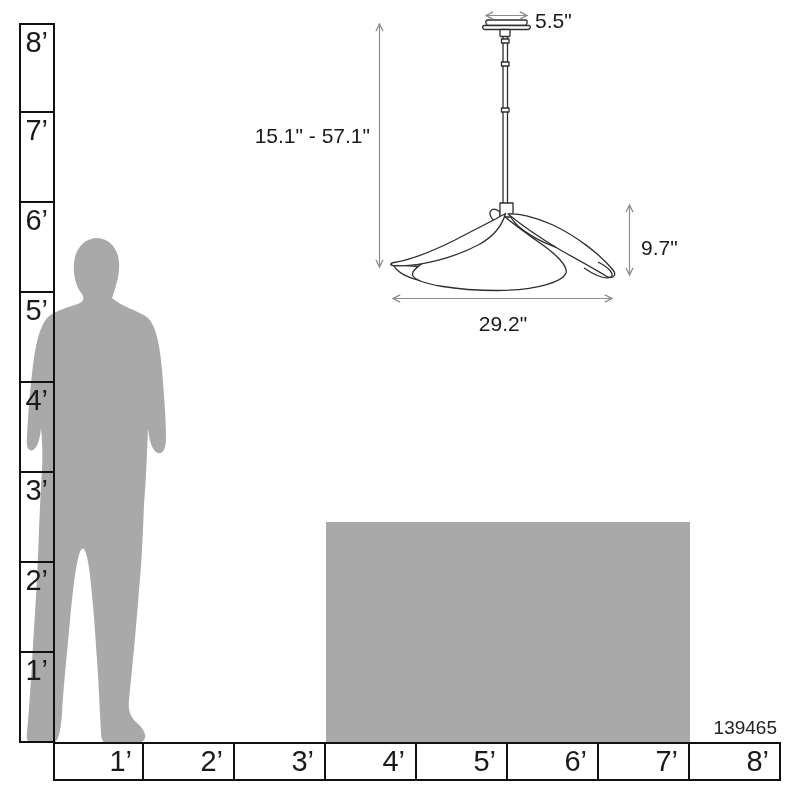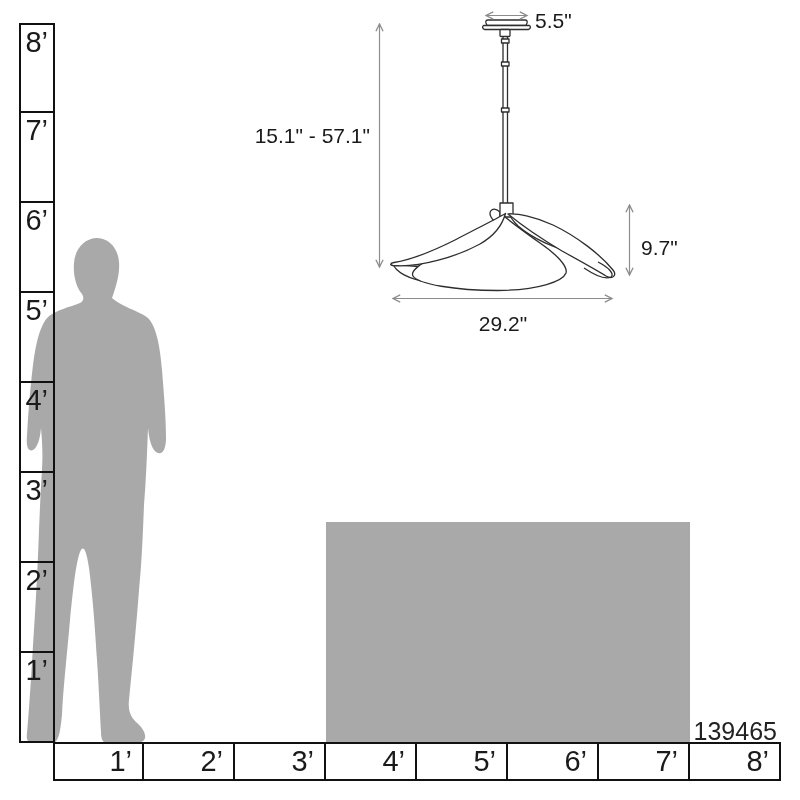--- a/index.html
+++ b/index.html
@@ -21,21 +21,21 @@
   .hcell {
     position:absolute; top:742px; width:91px; height:39px; box-sizing:border-box;
     border:2px solid var(--line,#111); border-left:none; background:transparent; z-index:2;
     display:flex; justify-content:flex-end; align-items:center;
     padding:0 10px 0 0; font-size:29px;
   }
   .hcell.first { border-left:2px solid var(--line,#111); }
 
   
   .dim-label { position:absolute; z-index:3; font-size:21px; color:var(--text,#1a1a1a); white-space:nowrap; }
-  .product-code { position:absolute; z-index:3; left:627px; top:717px; width:150px; text-align:right; font-size:25px; color:#222; }
+  .product-code { position:absolute; z-index:3; left:627px; top:717px; width:150px; text-align:right; font-size:19px; color:#222; }
 </style>
 </head>
 <body>
 
 <div class="stage">
 
   <svg class="art" viewBox="0 0 800 800">
     <defs>
       <marker id="arr-end" markerWidth="9" markerHeight="9" refX="7" refY="4" orient="auto">
         <path d="M1,1 L7,4 L1,7" fill="none" stroke="var(--dim,#8c8c8c)" stroke-width="1.1"></path>

